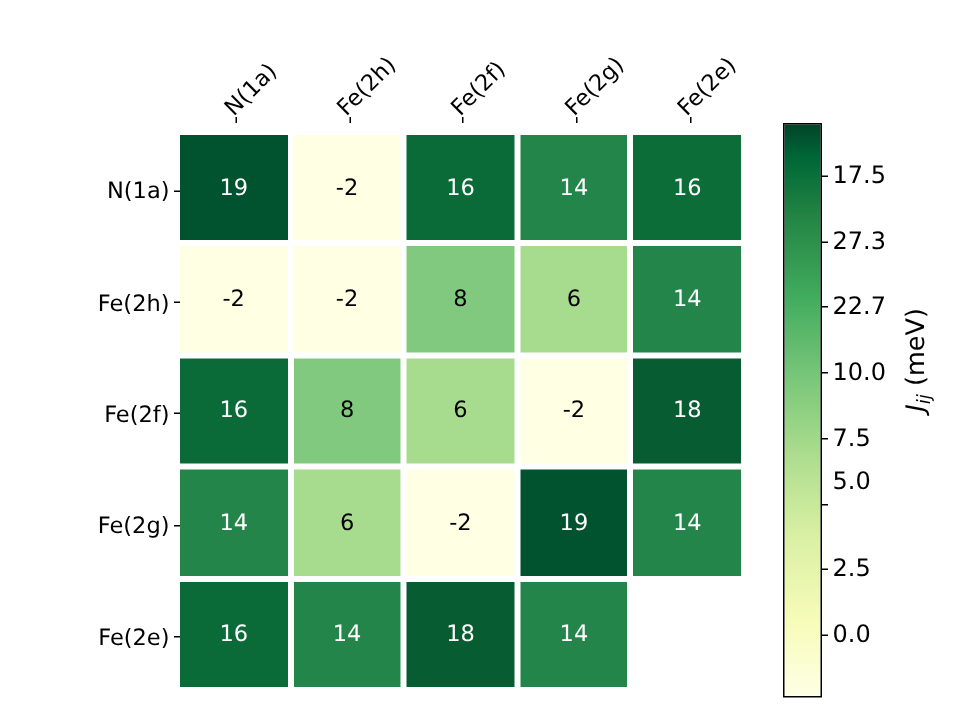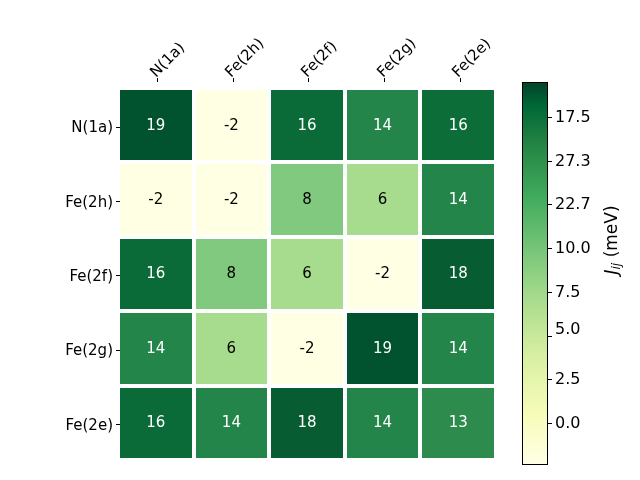--- a/index.html
+++ b/index.html
@@ -284,33 +284,30 @@
       </div>
       <div class="hm-cell" style="left: 75.6px; top: 297.6px; width: 71.6px; height: 70.4px; background: rgb(35, 133, 74);">
         <span class="hm-val" style="color: rgb(255, 255, 255);">14</span>
       </div>
       <div class="hm-cell" style="left: 151.2px; top: 297.6px; width: 71.6px; height: 70.4px; background: rgb(8, 92, 50);">
         <span class="hm-val" style="color: rgb(255, 255, 255);">18</span>
       </div>
       <div class="hm-cell" style="left: 226.8px; top: 297.6px; width: 71.6px; height: 70.4px; background: rgb(35, 133, 74);">
         <span class="hm-val" style="color: rgb(255, 255, 255);">14</span>
       </div>
-      <div class="hm-cell" style="left: 302.4px; top: 297.6px; width: 71.6px; height: 70.4px; background: rgb(46, 139, 78);">
-        <span class="hm-val" style="color: rgb(255, 255, 255);">13</span>
-      </div>
     </div>
 
   <div id="colorbar-wrap">
     <div id="colorbar-gradient"></div>
   <span class="cb-tick" style="top: 341.027px;"></span>
       <span class="cb-ticklabel" style="top: 341.027px;">0.0</span>
       <span class="cb-tick" style="top: 297.306px;"></span>
       <span class="cb-ticklabel" style="top: 297.306px;">2.5</span>
       <span class="cb-tick" style="top: 253.584px;"></span>
-      <span class="cb-ticklabel" style="top: 247px; text-align: center;">5.0</span>
+      <span class="cb-ticklabel" style="top: 239px; text-align: center;">5.0</span>
       <span class="cb-tick" style="top: 209.863px;"></span>
       <span class="cb-ticklabel" style="top: 209.863px;">7.5</span>
       <span class="cb-tick" style="top: 166.142px;"></span>
       <span class="cb-ticklabel" style="top: 166.142px;">10.0</span>
       <span class="cb-tick" style="top: 122.42px;"></span>
       <span class="cb-ticklabel" style="top: 122.42px;">22.7</span>
       <span class="cb-tick" style="top: 78.6986px;"></span>
       <span class="cb-ticklabel" style="top: 78.6986px;">27.3</span>
       <span class="cb-tick" style="top: 34.9772px;"></span>
       <span class="cb-ticklabel" style="top: 34.9772px;">17.5</span>

